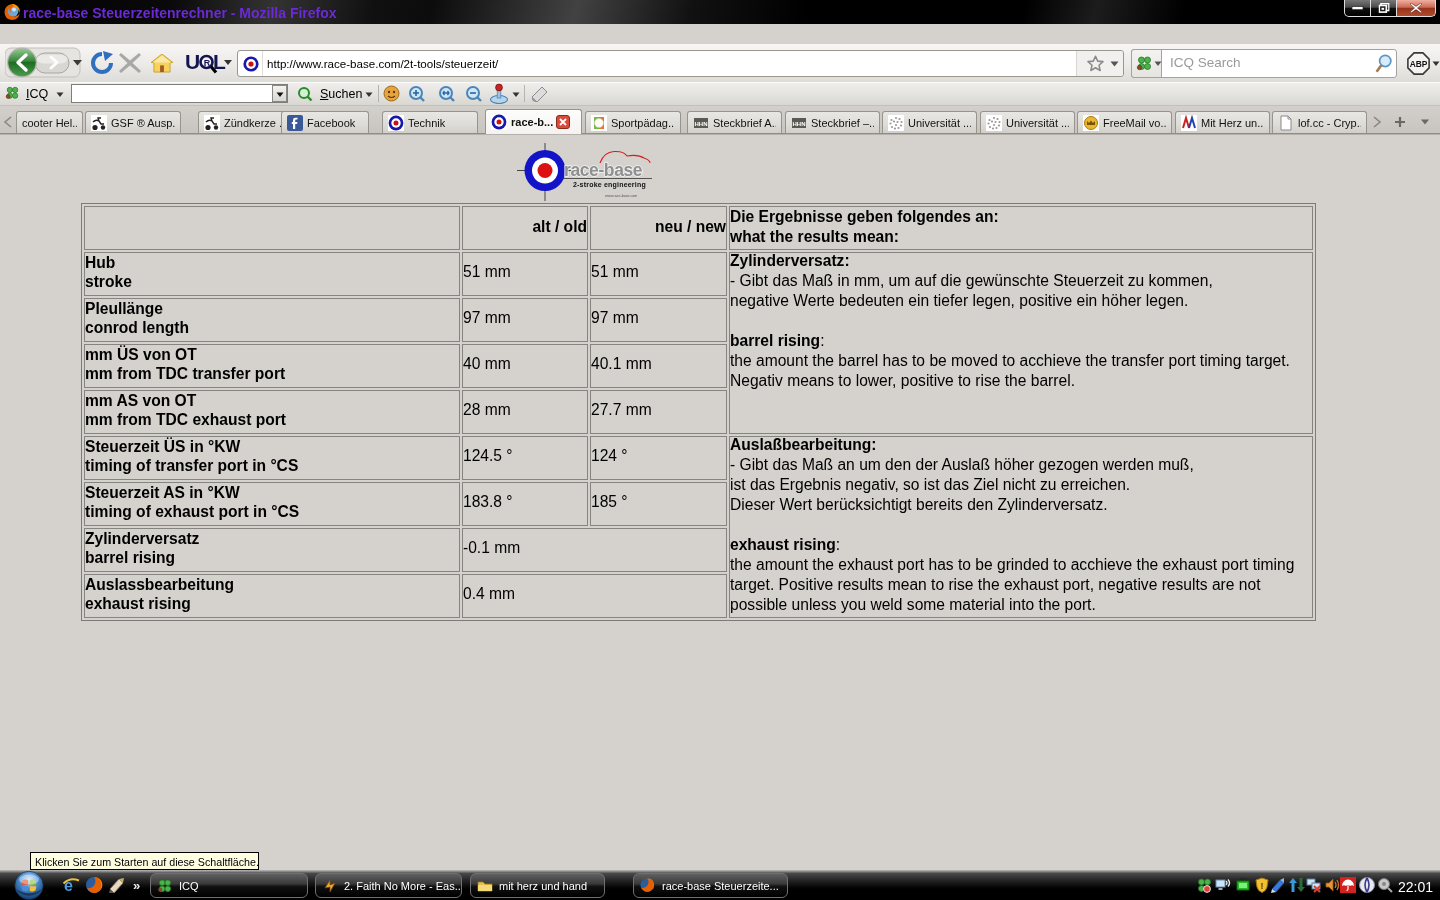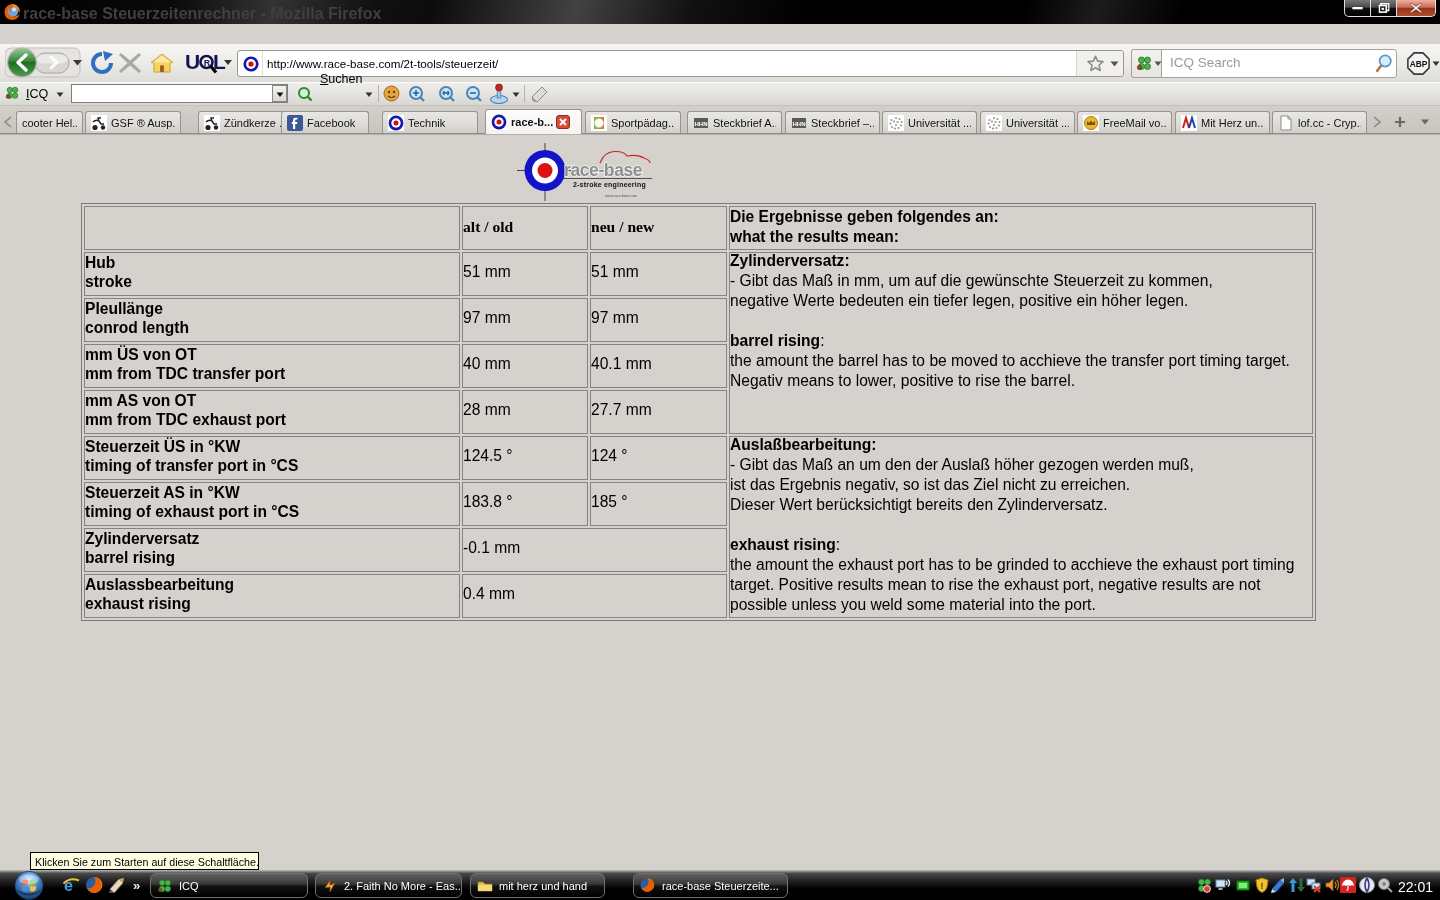--- a/index.html
+++ b/index.html
@@ -1,21 +1,21 @@
 <!DOCTYPE html>
 <html><head>
 <meta charset="utf-8">
 <style>
 * { margin:0; padding:0; box-sizing:border-box; }
 html,body { width:1440px; height:900px; overflow:hidden; font-family:"Liberation Sans",sans-serif; }
 #screen { position:relative; width:1440px; height:900px; background:#d5d2cd; }
 .abs { position:absolute; }
 #titlebar { left:0; top:0; width:1440px; height:24px; background:
   linear-gradient(104deg,#000 0%,#0a0a0a 12%,#333 19%,#101010 26%,#0c0c0c 30%,#424242 40%,#111 48%,#000 56%,#000 71%,#1c1c1c 76%,#000 82%,#000 100%); }
-#titletext { position:absolute; left:23px; top:5px; color:#404040; font-size:16px; font-weight:bold; }
+#titletext { position:absolute; left:23px; top:5px; color:#6d28d9; font-size:14px; font-weight:bold; }
 #winbtns { position:absolute; left:1344px; top:0; width:92px; height:18px; display:flex; }
 .wb { height:17px; border:1px solid #dedede; border-top:none; position:relative; }
 .wb.min { width:27px; border-radius:0 0 0 5px; background:linear-gradient(#787878 0%,#4a4a4a 45%,#101010 52%,#000 100%); }
 .wb.max { width:26px; border-left:none; background:linear-gradient(#787878 0%,#4a4a4a 45%,#101010 52%,#000 100%); }
 .wb.cls { width:39px; border-left:none; border-radius:0 0 5px 0; background:linear-gradient(#f0b0a0 0%,#cc6a55 45%,#97351f 52%,#b24a28 100%); }
 .wbi { position:absolute; left:50%; top:50%; transform:translate(-50%,-50%); }
 #menubar { left:0; top:24px; width:1440px; height:20px; background:#f2f1ef; font-size:11.5px; color:#000; }
 .menu { position:absolute; top:4px; }
 .menu u { text-decoration:underline; }
 #navbar { left:0; top:44px; width:1440px; height:38px;
@@ -29,21 +29,21 @@
   display:flex; align-items:center; padding:0 5px; white-space:nowrap; overflow:hidden; z-index:2;}
 .tab.active { background:linear-gradient(#fdfdfc 0%,#f4f3f1 100%); top:109px; height:25px; font-weight:bold; z-index:3; }
 .tab .ticon { width:16px; height:16px; margin-right:4px; flex:0 0 16px; }
 #content { left:0; top:135px; width:1440px; height:735px; background:#d5d2cd; }
 #maintable { position:absolute; left:81px; top:68px; border-collapse:separate; border-spacing:2px;
   border:1px solid #7d7b77; font-size:15.6px; color:#000; }
 #maintable td { border:1px solid #868480; height:44px; padding:0; }
 td.lbl { width:376px; font-weight:bold; line-height:19.5px; padding-left:1px; padding-bottom:5px; }
 td.val { width:126px; line-height:19px; padding-left:2px; padding-bottom:5px; }
 td.val2 { width:137px; line-height:19px; padding-left:2px; padding-bottom:5px; }
-td.hdr { text-align:left; font-weight:bold; padding-left:0;font-family:Liberation Serif, serif; }
+td.hdr { text-align:right; font-weight:bold; padding-left:0; }
 .vs{position:relative;top:-3px}.ls{position:relative;top:-2px}.es{position:relative;top:-2px}
 td.expl { width:584px; vertical-align:top; line-height:20px; padding:0 0 0 3px; }
 #logo { position:absolute; left:514px; top:7px; width:140px; height:60px; }
 #h1 { position:absolute; left:651px; top:14px; font-size:24px; font-weight:bold; color:#000; letter-spacing:-0.3px;}
 #tooltip { left:30px; top:852px; width:229px; height:18px; background:#fffee1; border:1px solid #000;
   font-size:10.7px; color:#000; padding:2.5px 0 0 4px; white-space:nowrap; }
 #taskbar { left:0; top:870px; width:1440px; height:30px;
   background:linear-gradient(#9a9a9a 0%, #4a4a4a 8%, #2a2a2a 28%, #0e0e0e 50%, #000 62%, #000 100%); border-top:1px solid #aaa; }
 .taskbtn { position:absolute; top:873px; height:25px; border:1px solid #707070; border-radius:6px;
   background:linear-gradient(#606060 0%, #3a3a3a 42%, #101010 55%, #000 100%);
@@ -187,21 +187,21 @@
     </svg>
   <div class="abs" style="left:71px;top:84px;width:217px;height:19px;background:#fff;border:1px solid #7f7d79;"></div>
   <div class="abs" style="left:272px;top:85px;width:15px;height:17px;background:linear-gradient(#f4f3f1,#d9d7d2);border:1px solid #8a8884;"></div>
   <svg class="abs" style="left:276px;top:92px" width="8" height="6" viewBox="0 0 8 6">
       <path d="M0.5 0.5 L7.5 0.5 L4 5z" fill="#111"></path>
     </svg>
   <svg class="abs" style="left:297px;top:86px" width="16" height="16" viewBox="0 0 16 16">
     <circle cx="7" cy="7" r="5" fill="#d2f0d2" stroke="#2a8a2a" stroke-width="2"></circle>
     <line x1="10.5" y1="10.5" x2="14.5" y2="14.5" stroke="#2a8a2a" stroke-width="2.4"></line>
   </svg>
-  <div class="abs" style="left:320px;top:72px;font-size:12.5px;"><u>S</u>uchen</div>
+  <div class="abs" style="left:320px;top:87px;font-size:12.5px;"><u>S</u>uchen</div>
   <svg class="abs" style="left:365px;top:92px" width="8" height="6" viewBox="0 0 8 6">
       <path d="M0.5 0.5 L7.5 0.5 L4 5z" fill="#333"></path>
     </svg>
   <div class="sep" style="left:378px;top:85px;height:17px;"></div>
   <svg class="abs" style="left:383px;top:85px" width="17" height="17" viewBox="0 0 17 17">
     <circle cx="8.5" cy="8.5" r="7.5" fill="#e8a33d" stroke="#9a6a1a" stroke-width="1"></circle>
     <circle cx="6" cy="7" r="1.2" fill="#5a3a10"></circle>
       <circle cx="11" cy="7" r="1.2" fill="#5a3a10"></circle>
     <path d="M5 11 Q8.5 14 12 11" fill="none" stroke="#5a3a10" stroke-width="1.2"></path>
   </svg>

